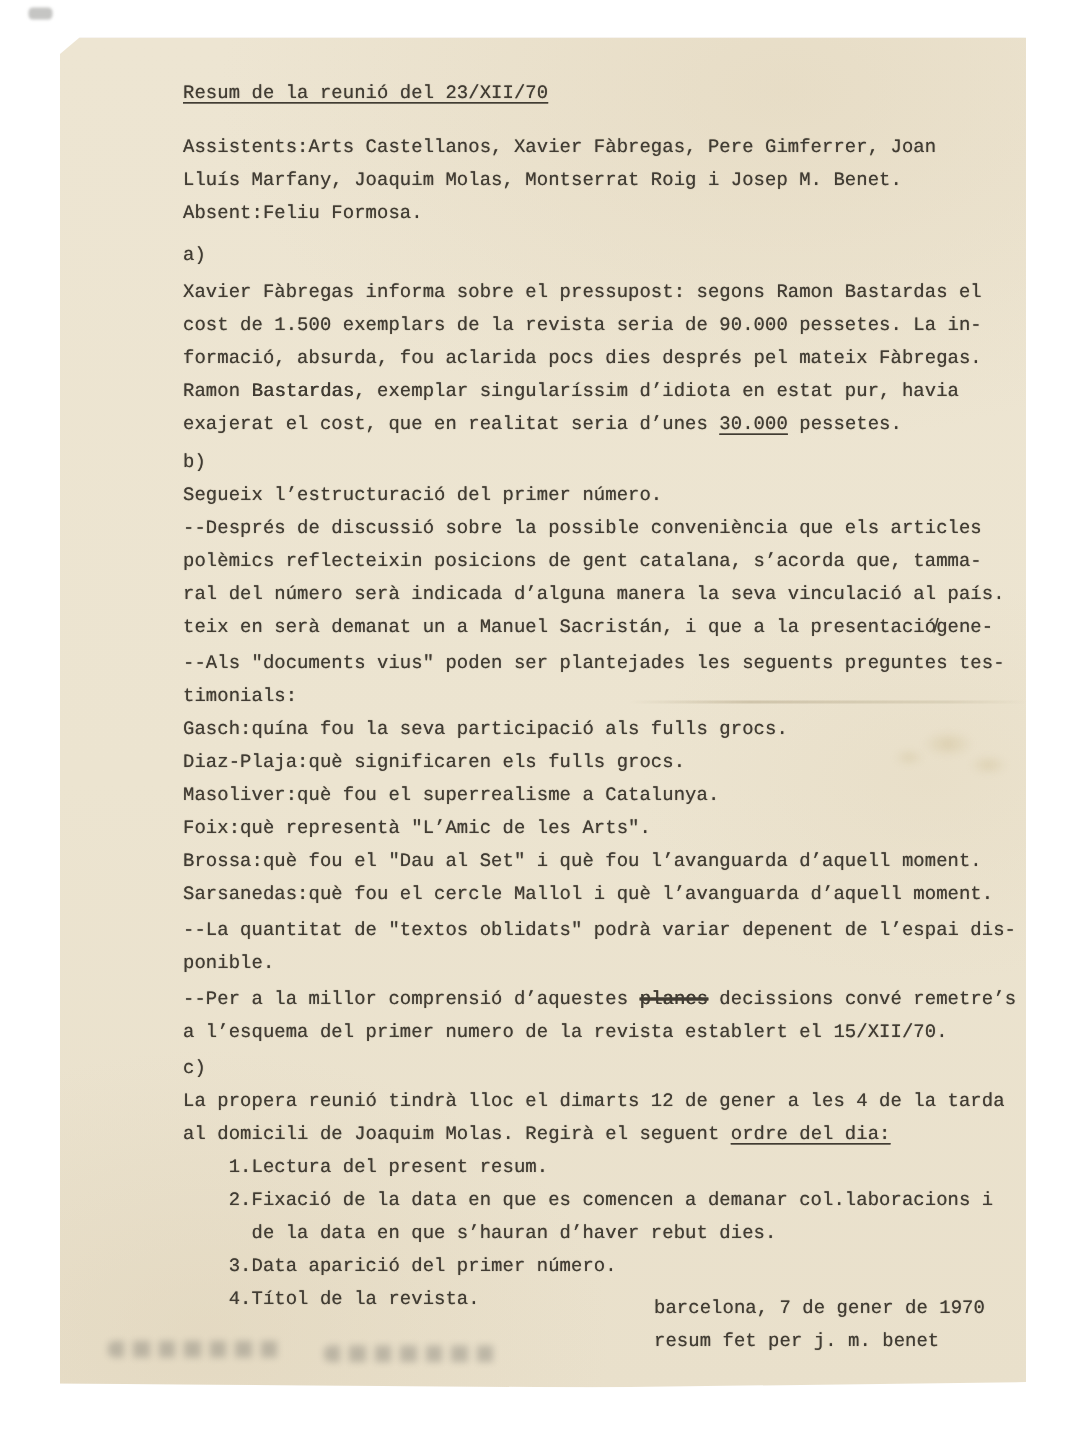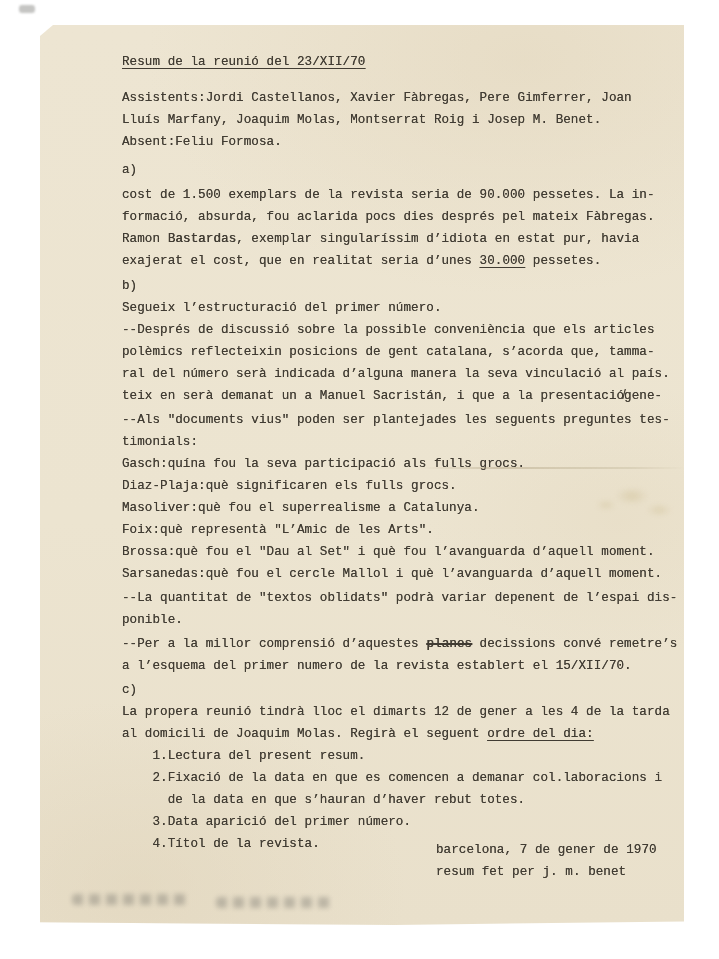--- a/index.html
+++ b/index.html
@@ -66,28 +66,29 @@
 <body>
 
 <div class="stage">
   <div class="corner-mark"></div>
   <div class="paper">
     <div class="doc">
         <div class="block cls-heading">
           <div class="line"><span class="seg u">Resum de la reunió del 23/XII/70</span></div>
         </div>
         <div class="block">
-          <div class="line"><span class="seg">Assistents:Jordi Castellanos, Xavier Fàbregas, Pere Gimferrer, Joan</span></div>
+          <div class="line"><span class="seg">Assistents:Arts Castellanos, Xavier Fàbregas, Pere Gimferrer, Joan</span></div>
           <div class="line"><span class="seg">Lluís Marfany, Joaquim Molas, Montserrat Roig i Josep M. Benet.</span></div>
           <div class="line"><span class="seg">Absent:Feliu Formosa.</span></div>
         </div>
         <div class="block cls-g6">
           <div class="line"><span class="seg">a)</span></div>
         </div>
         <div class="block cls-g3">
+          <div class="line"><span class="seg">Xavier Fàbregas informa sobre el pressupost: segons Ramon Bastardas el</span></div>
           <div class="line"><span class="seg">cost de 1.500 exemplars de la revista seria de 90.000 pessetes. La in-</span></div>
           <div class="line"><span class="seg">formació, absurda, fou aclarida pocs dies després pel mateix Fàbregas.</span></div>
           <div class="line"><span class="seg">Ramon </span><span class="seg b">Bastardas</span><span class="seg">, exemplar singularíssim d’idiota en estat pur, havia</span></div>
           <div class="line"><span class="seg">exajerat el cost, que en realitat seria d’unes </span><span class="seg u">30.000</span><span class="seg"> pessetes.</span></div>
         </div>
         <div class="block cls-g3">
           <div class="line"><span class="seg">b)</span></div>
         </div>
         <div class="block">
           <div class="line"><span class="seg">Segueix l’estructuració del primer número.</span></div>
@@ -119,21 +120,21 @@
         <div class="block cls-g2">
           <div class="line"><span class="seg">c)</span></div>
         </div>
         <div class="block">
           <div class="line"><span class="seg">La propera reunió tindrà lloc el dimarts 12 de gener a les 4 de la tarda</span></div>
           <div class="line"><span class="seg">al domicili de Joaquim Molas. Regirà el seguent </span><span class="seg u">ordre del dia:</span></div>
         </div>
         <div class="block">
           <div class="line"><span class="seg">    1.Lectura del present resum.</span></div>
           <div class="line"><span class="seg">    2.Fixació de la data en que es comencen a demanar col.laboracions i</span></div>
-          <div class="line"><span class="seg">      de la data en que s’hauran d’haver rebut totes.</span></div>
+          <div class="line"><span class="seg">      de la data en que s’hauran d’haver rebut dies.</span></div>
           <div class="line"><span class="seg">    3.Data aparició del primer número.</span></div>
           <div class="line"><span class="seg">    4.Títol de la revista.</span></div>
         </div>
         <div class="block cls-sig">
           <div class="line"><span class="seg">barcelona, 7 de gener de 1970</span></div>
           <div class="line"><span class="seg">resum fet per j. m. benet</span></div>
         </div>
       </div>
     <div class="crease"></div>
     <div class="stain stain-1"></div>

